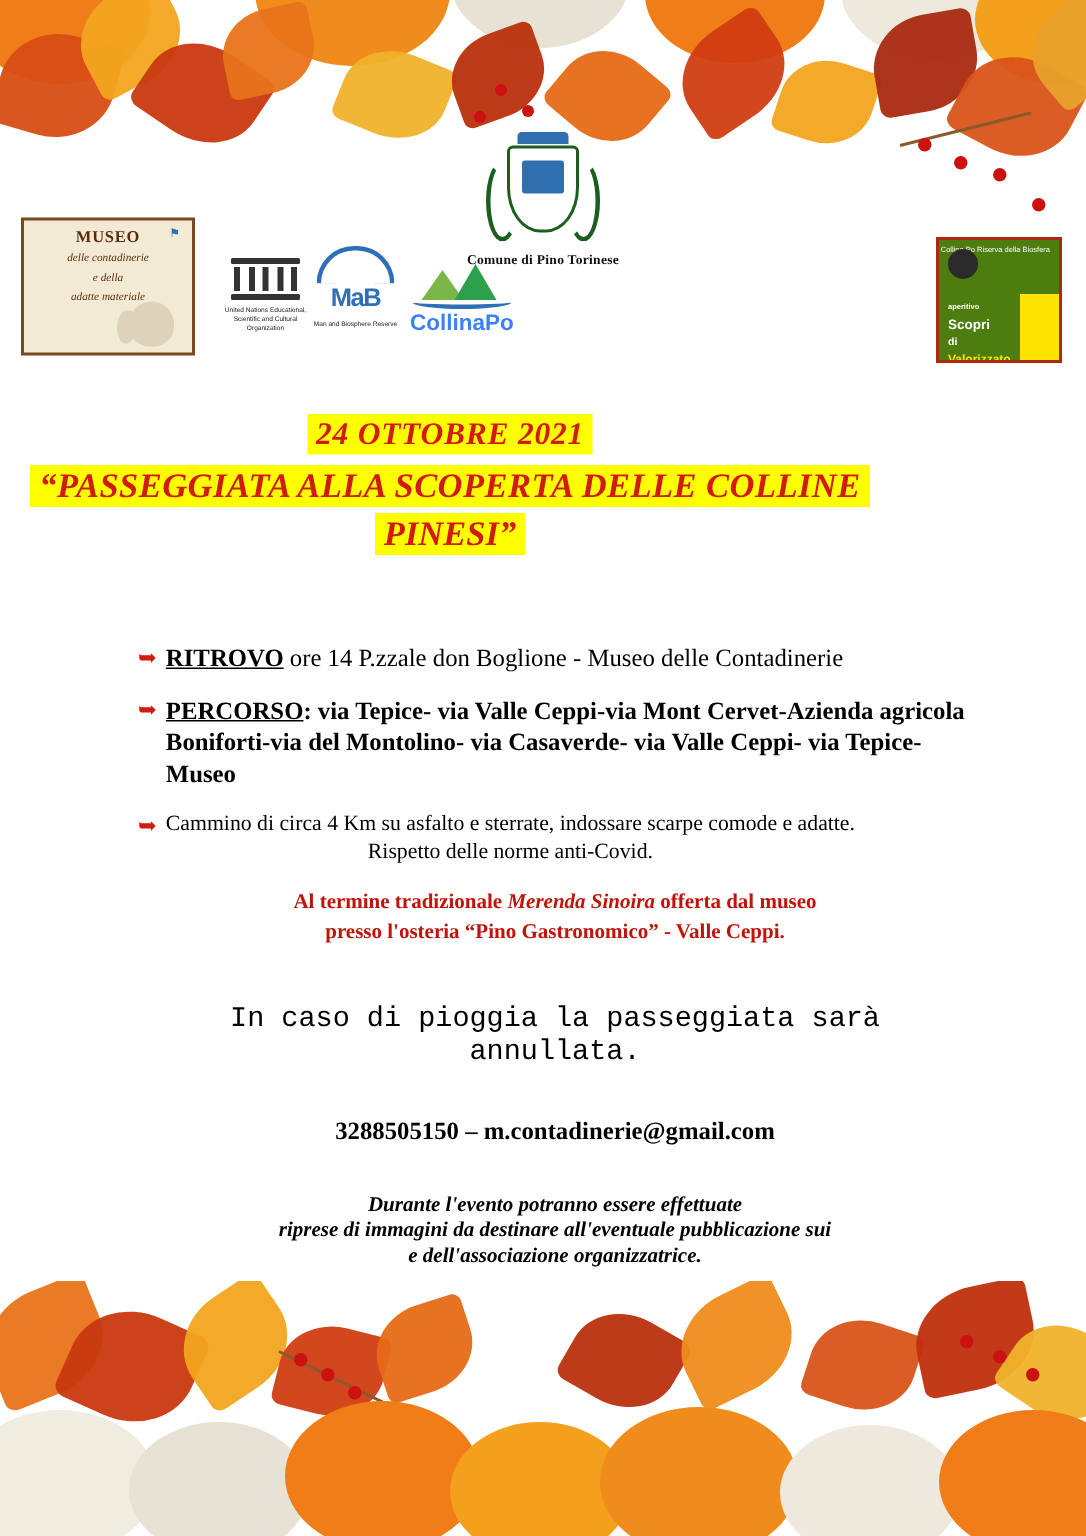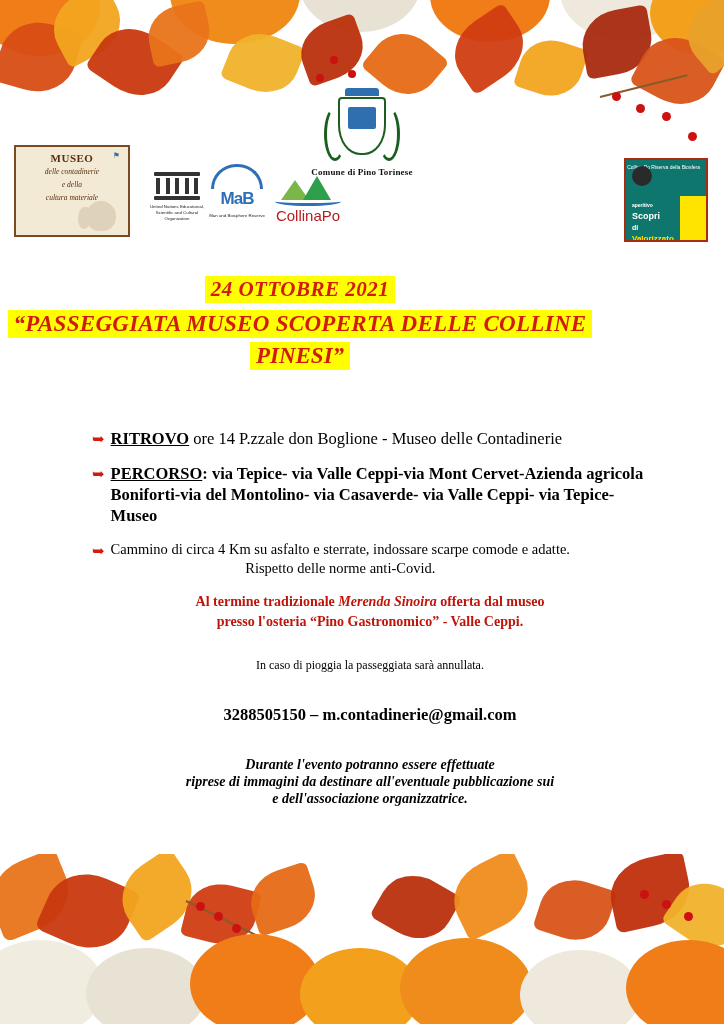--- a/index.html
+++ b/index.html
@@ -241,33 +241,33 @@
   }
   .cp-hills .h1 { left: 12px; border-bottom: 20px solid #7ab648; }
   .cp-hills .h2 { left: 34px; border-bottom: 24px solid #2e9f4a; }
   .cp-hills .wave {
     position: absolute; bottom: 0; left: 6px; width: 66px; height: 6px;
     border-bottom: 3px solid #2e6fb7; border-radius: 0 0 50% 50%;
   }
   .cp-text {
     font-family: "Liberation Sans", sans-serif;
     font-size: 15px;
-    color: #b91c1c;
-    font-weight: normal;
+    color: #3b82f6;
+    font-weight: bold;
     margin-top: 1px;
     text-align: center;
   }
 
   .logo-scopri {
     position: absolute;
     right: 16px;
     top: 158px;
     width: 80px;
     height: 80px;
-    background: #0f766e;
+    background: #4d7c0f;
     border: 2px solid #a82a10;
     overflow: hidden;
   }
   .logo-scopri .sc-top {
     font-family: "Liberation Sans", sans-serif;
     font-size: 5px;
     color: #ffffff;
     text-align: right;
     margin: 4px 6px 0 0;
     line-height: 6px;
@@ -381,23 +381,23 @@
     color: #c01408;
     font-family: "Liberation Serif", serif;
     font-weight: bold;
     font-size: 14px;
     line-height: 20px;
     margin-top: 14px;
   }
   .merenda .it { font-style: italic; }
   .pioggia {
     text-align: center;
-    font-family: Liberation Serif, serif;
-    font-size: 12px;
-    margin-top: 26px;
+    font-family: Liberation Mono, monospace;
+    font-size: 19px;
+    margin-top: 36px;
   }
   .prenotazione {
     text-align: center;
     font-family: "Liberation Serif", serif;
     font-size: 16.5px;
     font-weight: bold;
     line-height: 23px;
     margin-top: 30px;
   }
   .disclaimer {
@@ -454,21 +454,21 @@
       <div class="crest-wreath-r"></div>
     </div>
     <div class="crest-caption">Comune di Pino Torinese</div>
   </div>
 
   <div class="logo-museo">
     <div class="lm-flag">⚑</div>
     <div class="lm-title">MUSEO</div>
     <div class="lm-sub">delle contadinerie</div>
     <div class="lm-sub">e della</div>
-    <div class="lm-sub">cultura materiale</div>
+    <div class="lm-sub">adatte materiale</div>
     <div class="lm-animal"></div>
   </div>
 
   <div class="logo-unesco">
     <div class="unesco-temple">
       <div class="roof"></div>
       <div class="cols">
           <span></span>
           <span></span>
           <span></span>
@@ -505,21 +505,21 @@
       <span style="font-size:7px;">di</span><br>
       <span class="y" style="font-size:8px;">Valorizzato</span>
     </div>
   </div>
 
   <div class="title-block">
     <div>
       <span class="t-date">24 OTTOBRE 2021</span>
     </div>
     <div>
-      <span class="t-main">“PASSEGGIATA MUSEO SCOPERTA DELLE COLLINE</span>
+      <span class="t-main">“PASSEGGIATA ALLA SCOPERTA DELLE COLLINE</span>
     </div>
     <div>
       <span class="t-main2">PINESI”</span>
     </div>
   </div>
 
   <div class="content">
 
     <div class="row">
       <span class="bullet">➥</span>

